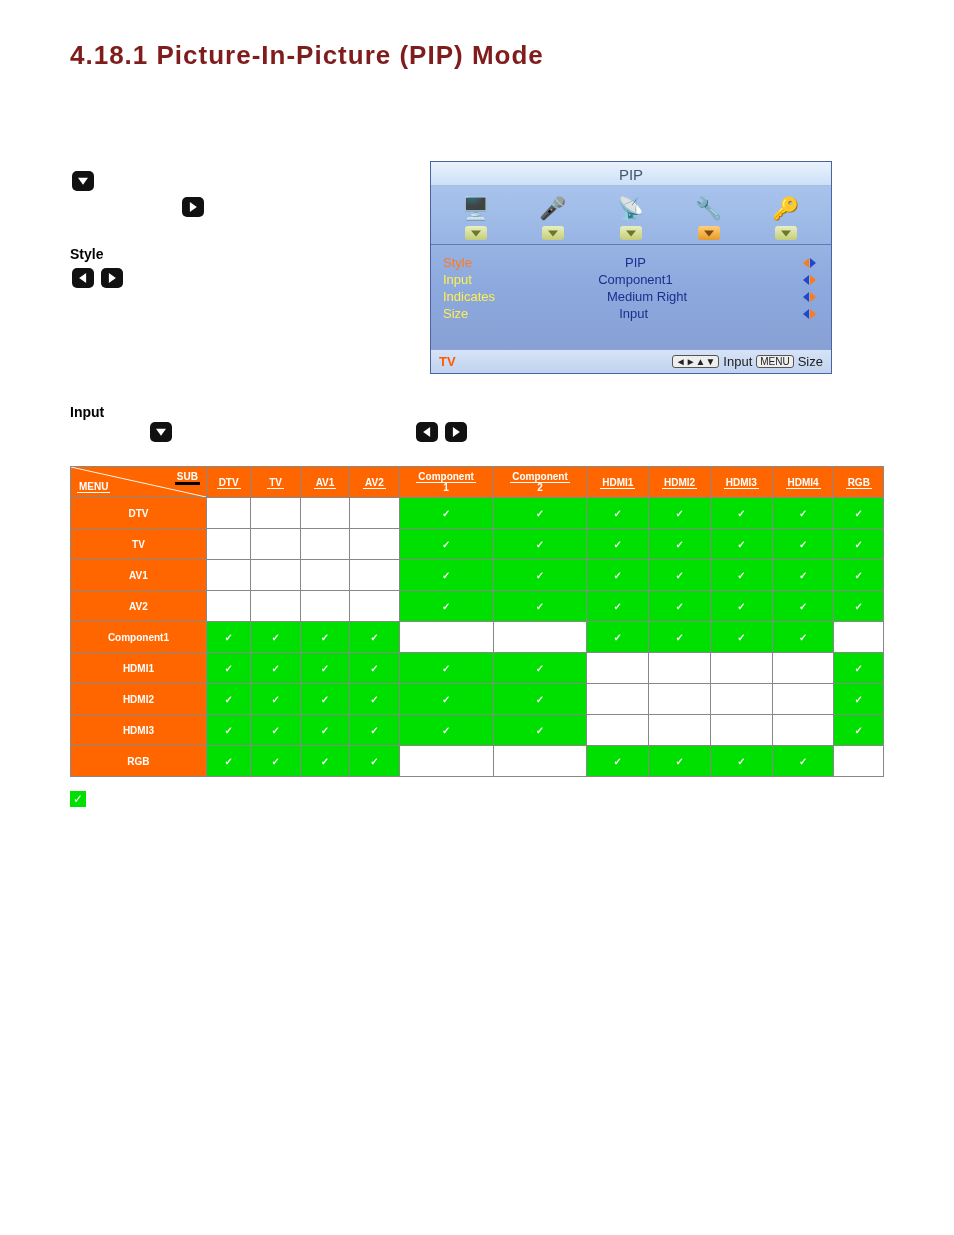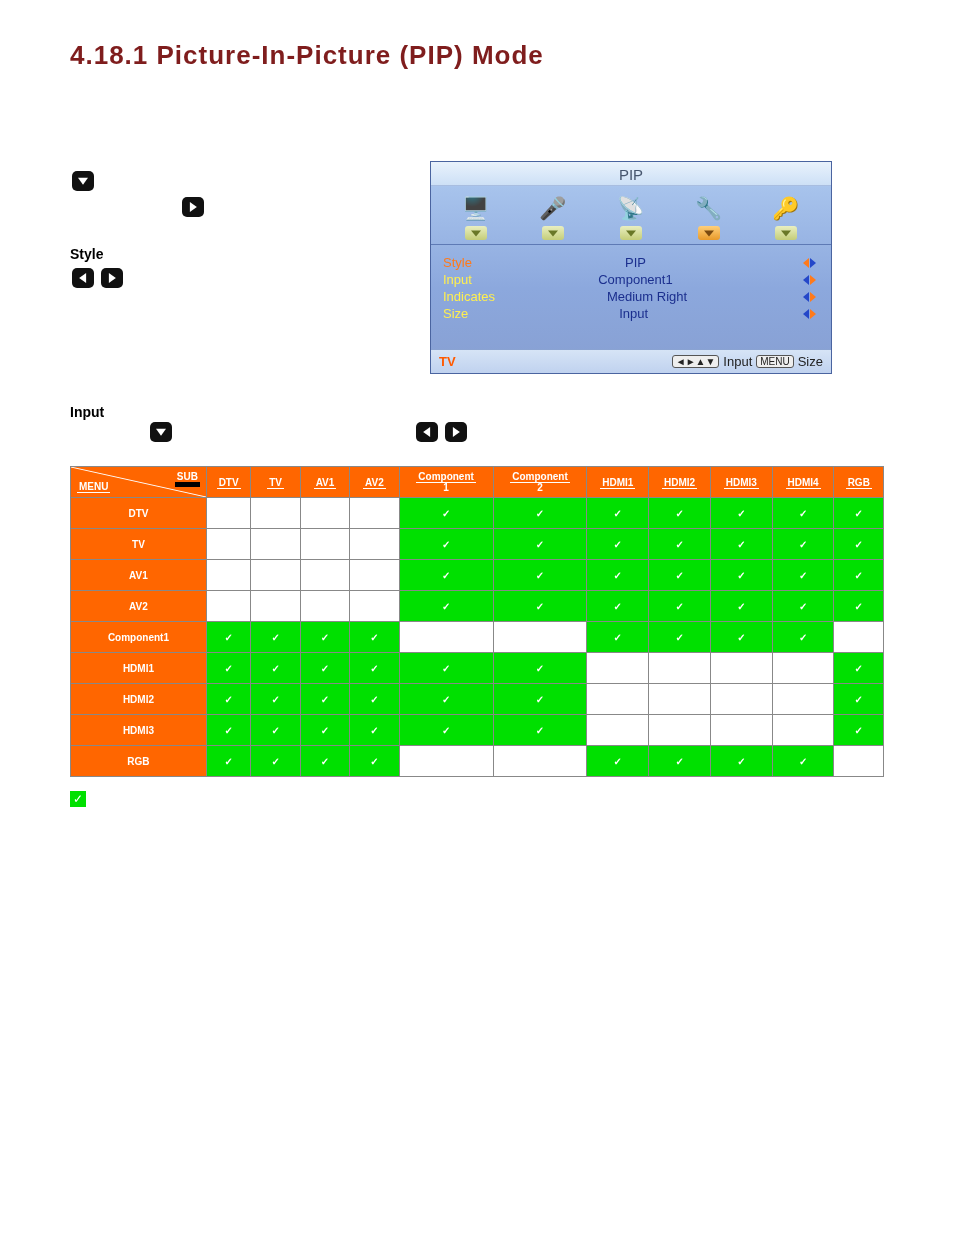--- a/index.html
+++ b/index.html
@@ -152,21 +152,21 @@
   }
   table.pip th .ul{border-bottom:1px solid #fff;padding:0 2px;}
   table.pip td.rowhead{background:#ff6600;color:#fff;font-weight:bold;text-align:center;}
   table.pip td.ok{background:#00e000;color:#fff;}
   table.pip td.blank{background:#fff;}
   .check::before{content:"\2713";color:#fff;font-weight:bold;}
 
   
   .diag{position:relative;background:#ff6600;color:#fff;font-weight:bold;font-size:10px;}
   .diag svg{position:absolute;inset:0;width:100%;height:100%;}
-  .diag .sub{position:absolute;top:4px;right:6px;border-bottom:5px solid #000000;padding:0 2px;}
+  .diag .sub{position:absolute;top:4px;right:6px;border-bottom:3px solid #000000;padding:0 2px;}
   .diag .main{position:absolute;bottom:4px;left:6px;border-bottom:1px solid #fff;padding:0 2px;}
 
   .legend{font-size:12px;margin-top:14px;color:#fff;}
   .legend .chip{display:inline-block;width:16px;height:16px;background:#00e000;color:#fff;text-align:center;line-height:16px;font-size:12px;vertical-align:middle;margin-right:4px;}
   .legend .txt{color:#fff;}
 
   .footer{
     margin-top:180px;
     display:flex;align-items:center;justify-content:center;position:relative;font-size:12px;font-weight:bold;
   }

